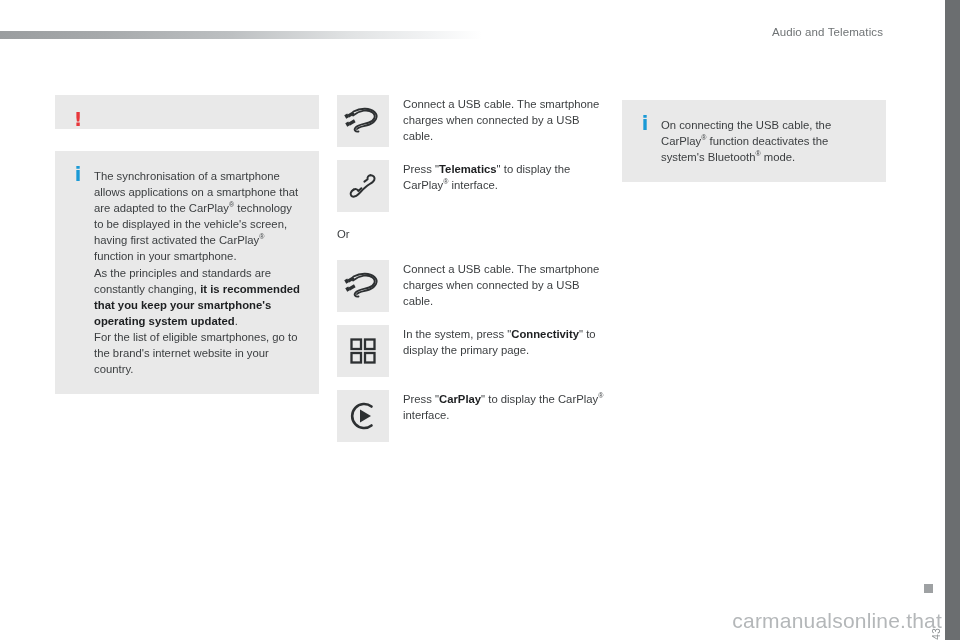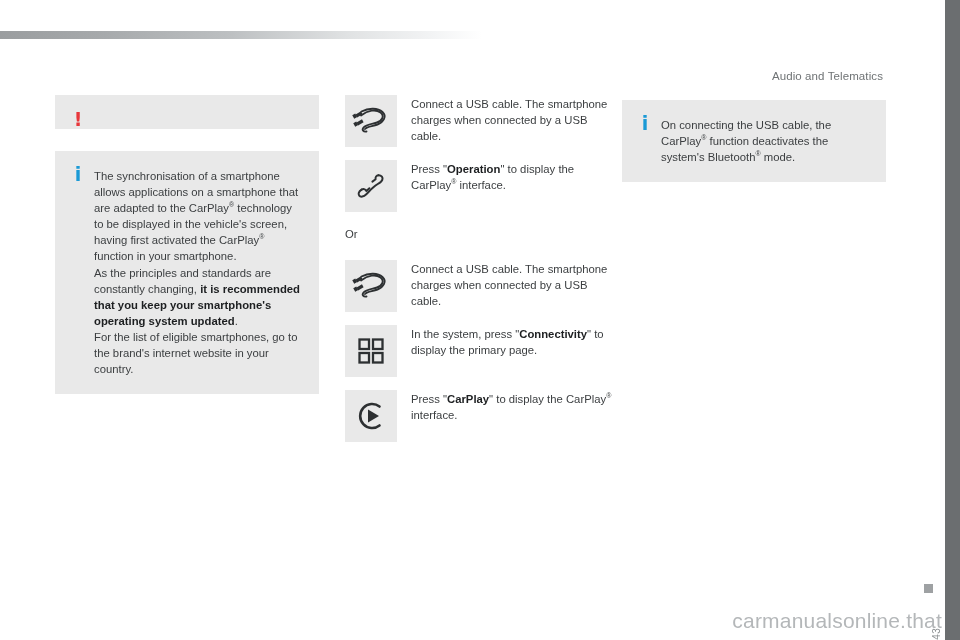--- a/index.html
+++ b/index.html
@@ -30,26 +30,25 @@
     width: 482px; height: 8px;
     background: linear-gradient(to right, #9a9d9f 0%, #a7aaac 22%, #bdc0c2 48%, #e0e2e3 72%, #f3f4f5 90%, #ffffff 100%);
   }
   .header-title {
     position: absolute;
     right: 77px; top: 26px;
     font-size: 11.5px;
     color: #6f7375;
     letter-spacing: 0.1px;
     white-space: nowrap;
-    margin-top: 44px;
   }
 
   
   .col-left   { position: absolute; left: 55px;  top: 95px;  width: 264px; }
-  .col-mid    { position: absolute; left: 337px; top: 95px;  width: 268px; margin-left: 8px; }
+  .col-mid    { position: absolute; left: 337px; top: 95px;  width: 268px; }
   .col-right  { position: absolute; left: 622px; top: 100px; width: 264px; }
 
   
   .callout {
     position: relative;
     background: #e9e9e9;
     padding: 17px 16px 17px 39px;
     margin-bottom: 22px;
   }
   .callout p {
@@ -191,21 +190,21 @@
         <svg width="30" height="30" viewBox="0 0 30 30" aria-hidden="true">
           <g fill="none" stroke="#2d3032" stroke-width="2" stroke-linecap="round" stroke-linejoin="round">
             <path d="M22.5 4.2 C25.6 4.2 27.2 6.4 26.3 8.8 C25.4 11.2 22.1 12.6 19.2 14.8
                      C16.3 17 13.1 20.5 10.3 23.2 C7.6 25.8 4.6 26.4 3.2 24.6
                      C1.8 22.8 2.9 20.2 5.6 18.6"></path>
             <path d="M5.6 18.6 C7.6 17.4 9.4 18.4 10.4 20 L13.4 17.2"></path>
             <path d="M22.5 4.2 C20.4 4.4 19.1 6.2 19.6 8.2 L16.4 10.6"></path>
           </g>
         </svg>
       </div>
-      <div class="step-text"><span>Press "</span><b>Operation</b><span>" to display the CarPlay<sup class="reg">®</sup> interface.</span></div>
+      <div class="step-text"><span>Press "</span><b>Telematics</b><span>" to display the CarPlay<sup class="reg">®</sup> interface.</span></div>
     </div>
 
     <div class="or-line">Or</div>
 
     <div class="step">
       <div class="step-icon">
         <svg width="38" height="30" viewBox="0 0 38 30" aria-hidden="true">
           <g fill="none" stroke="#2d3032" stroke-width="1.9" stroke-linecap="round" stroke-linejoin="round">
             <path d="M9 9.5 C16 4 24 3 28.5 6.5 C33 10 30 15 25 16.5 C20 18 14 18.5 11.5 21.5 C9.5 24 11.5 26 14.5 25.5"></path>
             <path d="M9.5 5.5 C17 1.5 26 2 30.5 6 C35.5 10.5 31 16.5 25.5 18.5 C20 20.5 15 20.5 13 23"></path>

